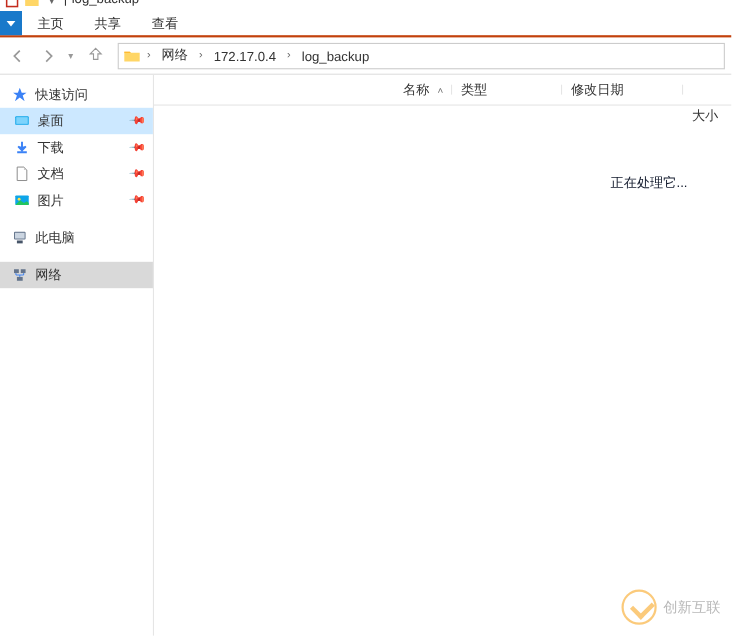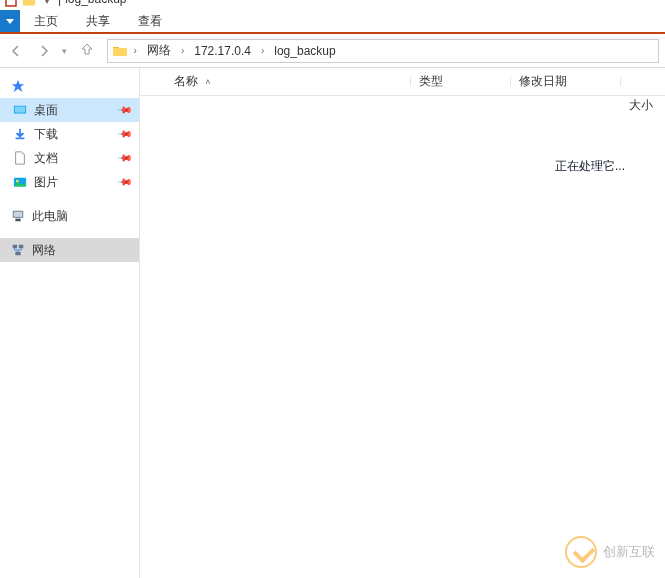--- a/index.html
+++ b/index.html
@@ -31,21 +31,21 @@
     .sidebar-indent { padding-left: 12px; }
     .sb-icon { width: 16px; height: 16px; display: flex; align-items: center; justify-content: center; flex-shrink: 0; }
     .sb-label { color: #333; flex: 1; }
     .pin-icon { width: 12px; color: #888; transform: rotate(45deg); font-size: 10px; }
     .sidebar-gap { height: 10px; }
     
     .content { flex: 1; background: #fff; display: flex; flex-direction: column; }
     .columns-header { height: 28px; display: flex; align-items: center; border-bottom: 1px solid #e5e5e5; padding-left: 26px; }
     .col { color: #333; padding: 0 8px; position: relative; }
     .col::after { content: ""; position: absolute; right: 0; top: 4px; bottom: 4px; width: 1px; background: #e5e5e5; }
-    .col-name { width: 245px; }
+    .col-name { width: 245px; text-align: right; }
     .col-date { width: 110px; }
     .col-type { width: 100px; }
     .col-size { flex: 1; margin-top: 48px; }
     .col-size::after { display: none; }
     .sort-arrow { display: inline-block; margin-left: 4px; color: #666; font-size: 9px; }
     
     .file-list { flex: 1; position: relative; }
     .processing { position: absolute; top: 24px; right: 40px; color: #0f172a; margin-top: 38px; }
     
     .watermark { position: absolute; right: 10px; bottom: 10px; display: flex; align-items: center; gap: 6px; opacity: 0.6; }
@@ -114,20 +114,21 @@
 </div>
 
 <div class="main-area">
   <div class="sidebar">
     <div class="sidebar-item">
       <span class="sb-icon">
         <svg width="14" height="14" viewBox="0 0 16 16">
             <path fill="#3b82f6" d="M8 1 L10 6 L15 6 L11 9 L13 15 L8 11 L3 15 L5 9 L1 6 L6 6 Z"></path>
           </svg>
       </span>
+      <span class="sb-label">快速访问</span>
     </div>
     <div class="sidebar-item sidebar-indent selected">
       <span class="sb-icon">
         <svg width="14" height="14" viewBox="0 0 16 16">
             <rect x="1" y="3" width="14" height="9" fill="#0ea5e9" rx="1"></rect>
             <rect x="2" y="4" width="12" height="7" fill="#7dd3fc"></rect>
           </svg>
       </span>
       <span class="sb-label">桌面</span>
       <span class="pin-icon">📌</span>

